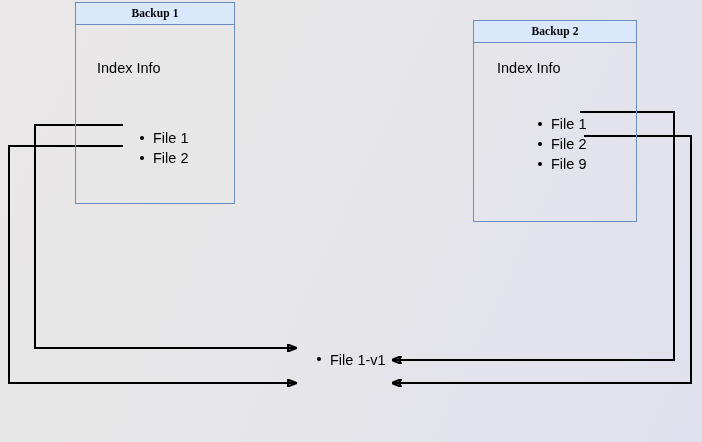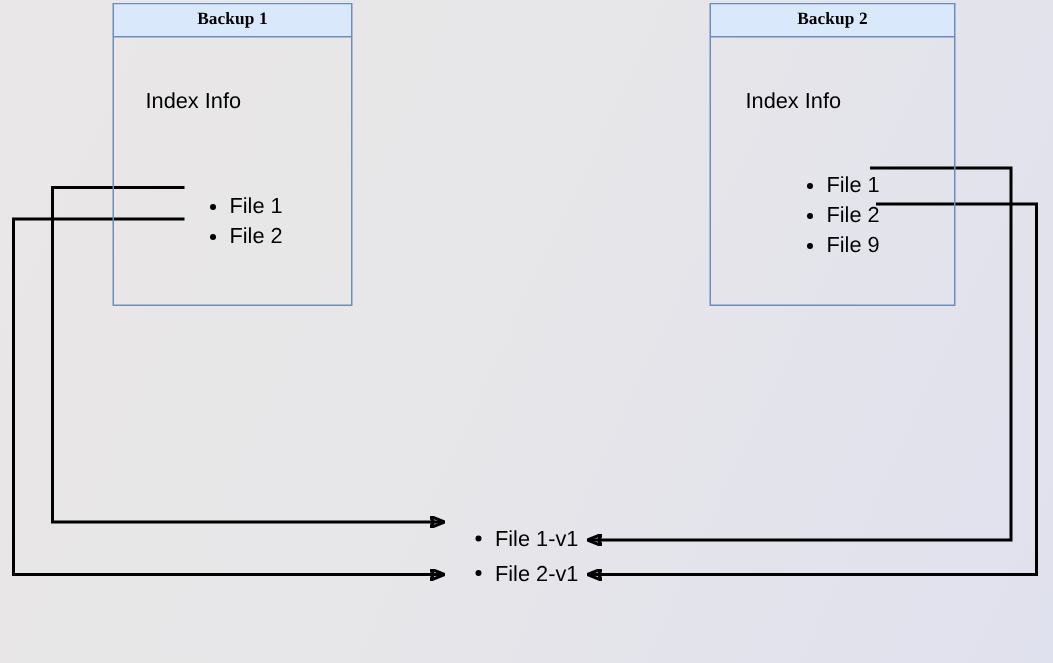--- a/index.html
+++ b/index.html
@@ -127,28 +127,27 @@
 
   <div class="node" style="left:75px; top:2px; width:160px; height:202px;">
     <div class="node-header">Backup 1</div>
   </div>
   <div class="node-title" style="left:97px; top:60px;">Index Info</div>
   <ul class="bullets" style="left:128px; top:116px;">
     <li>File 1</li>
     <li>File 2</li>
   </ul>
 
-  <div class="node" style="left:473px; top:2px; width:164px; height:202px;">
+  <div class="node" style="left:473px; top:20px; width:164px; height:202px;">
     <div class="node-header">Backup 2</div>
   </div>
   <div class="node-title" style="left:497px; top:60px;">Index Info</div>
   <ul class="bullets" style="left:526px; top:102px;">
     <li>File 1</li>
     <li>File 2</li>
     <li>File 9</li>
   </ul>
 
   <ul class="bullets wide" style="left:305px; top:337px;">
     <li>File 1-v1</li>
-    <li>File 2-v1</li>
   </ul>
 
 </div>
 
 </body></html>

